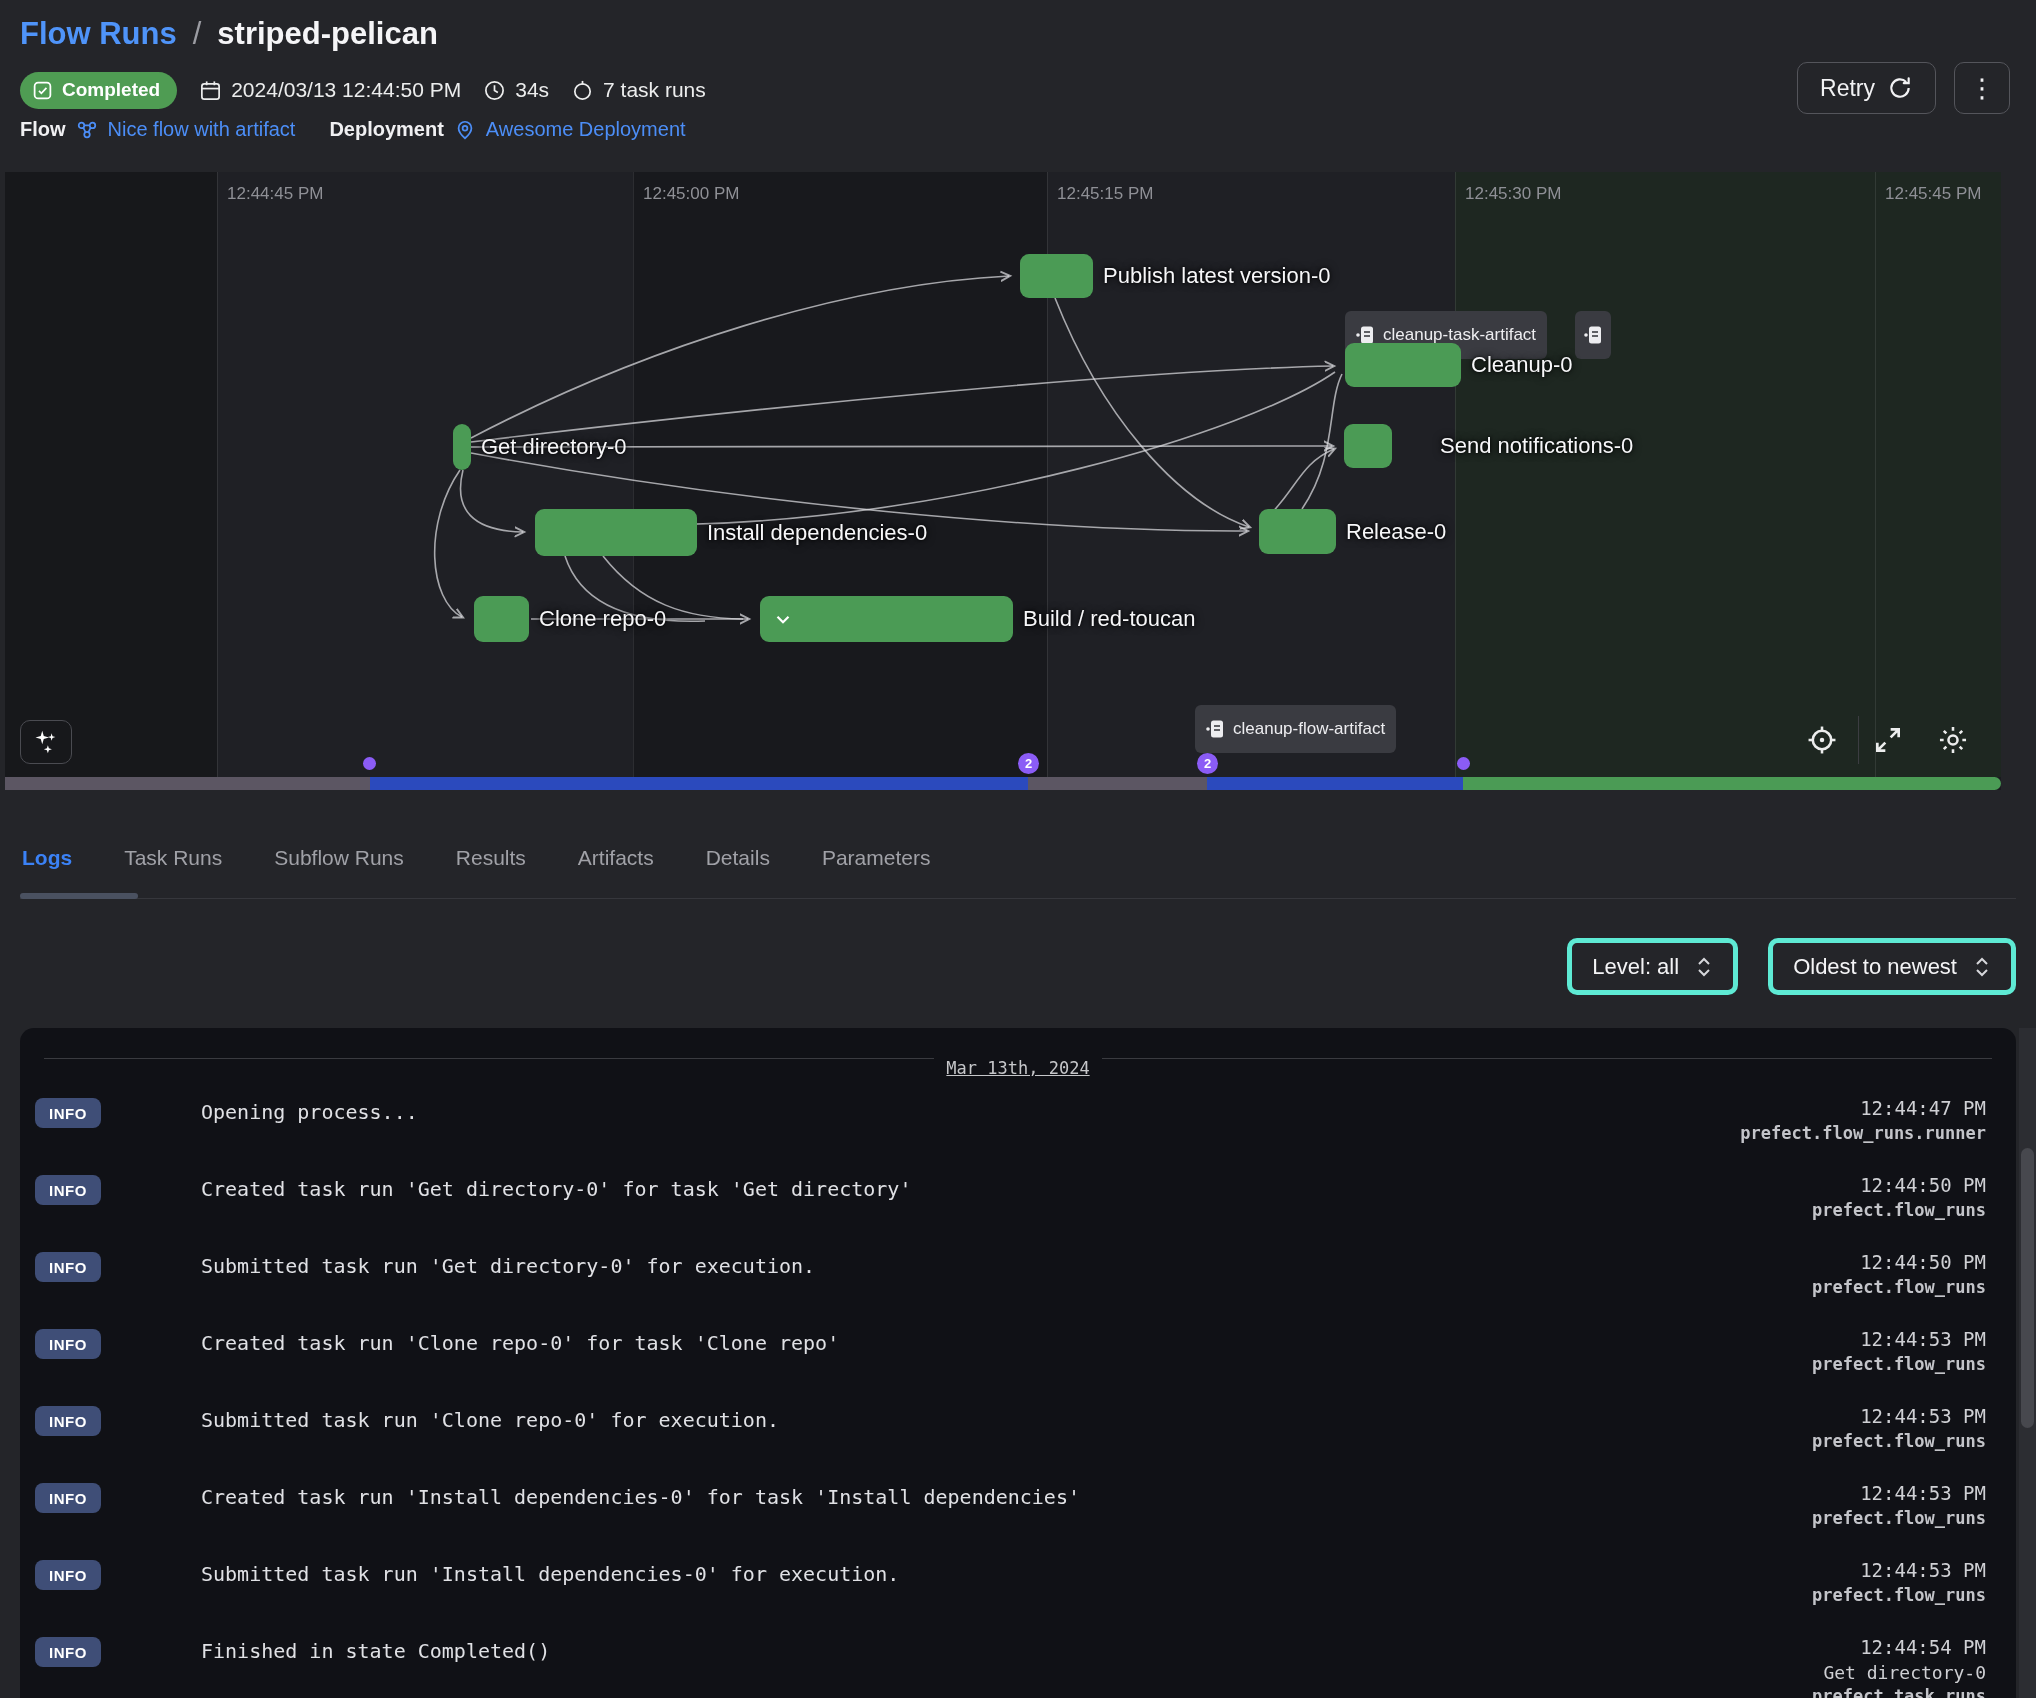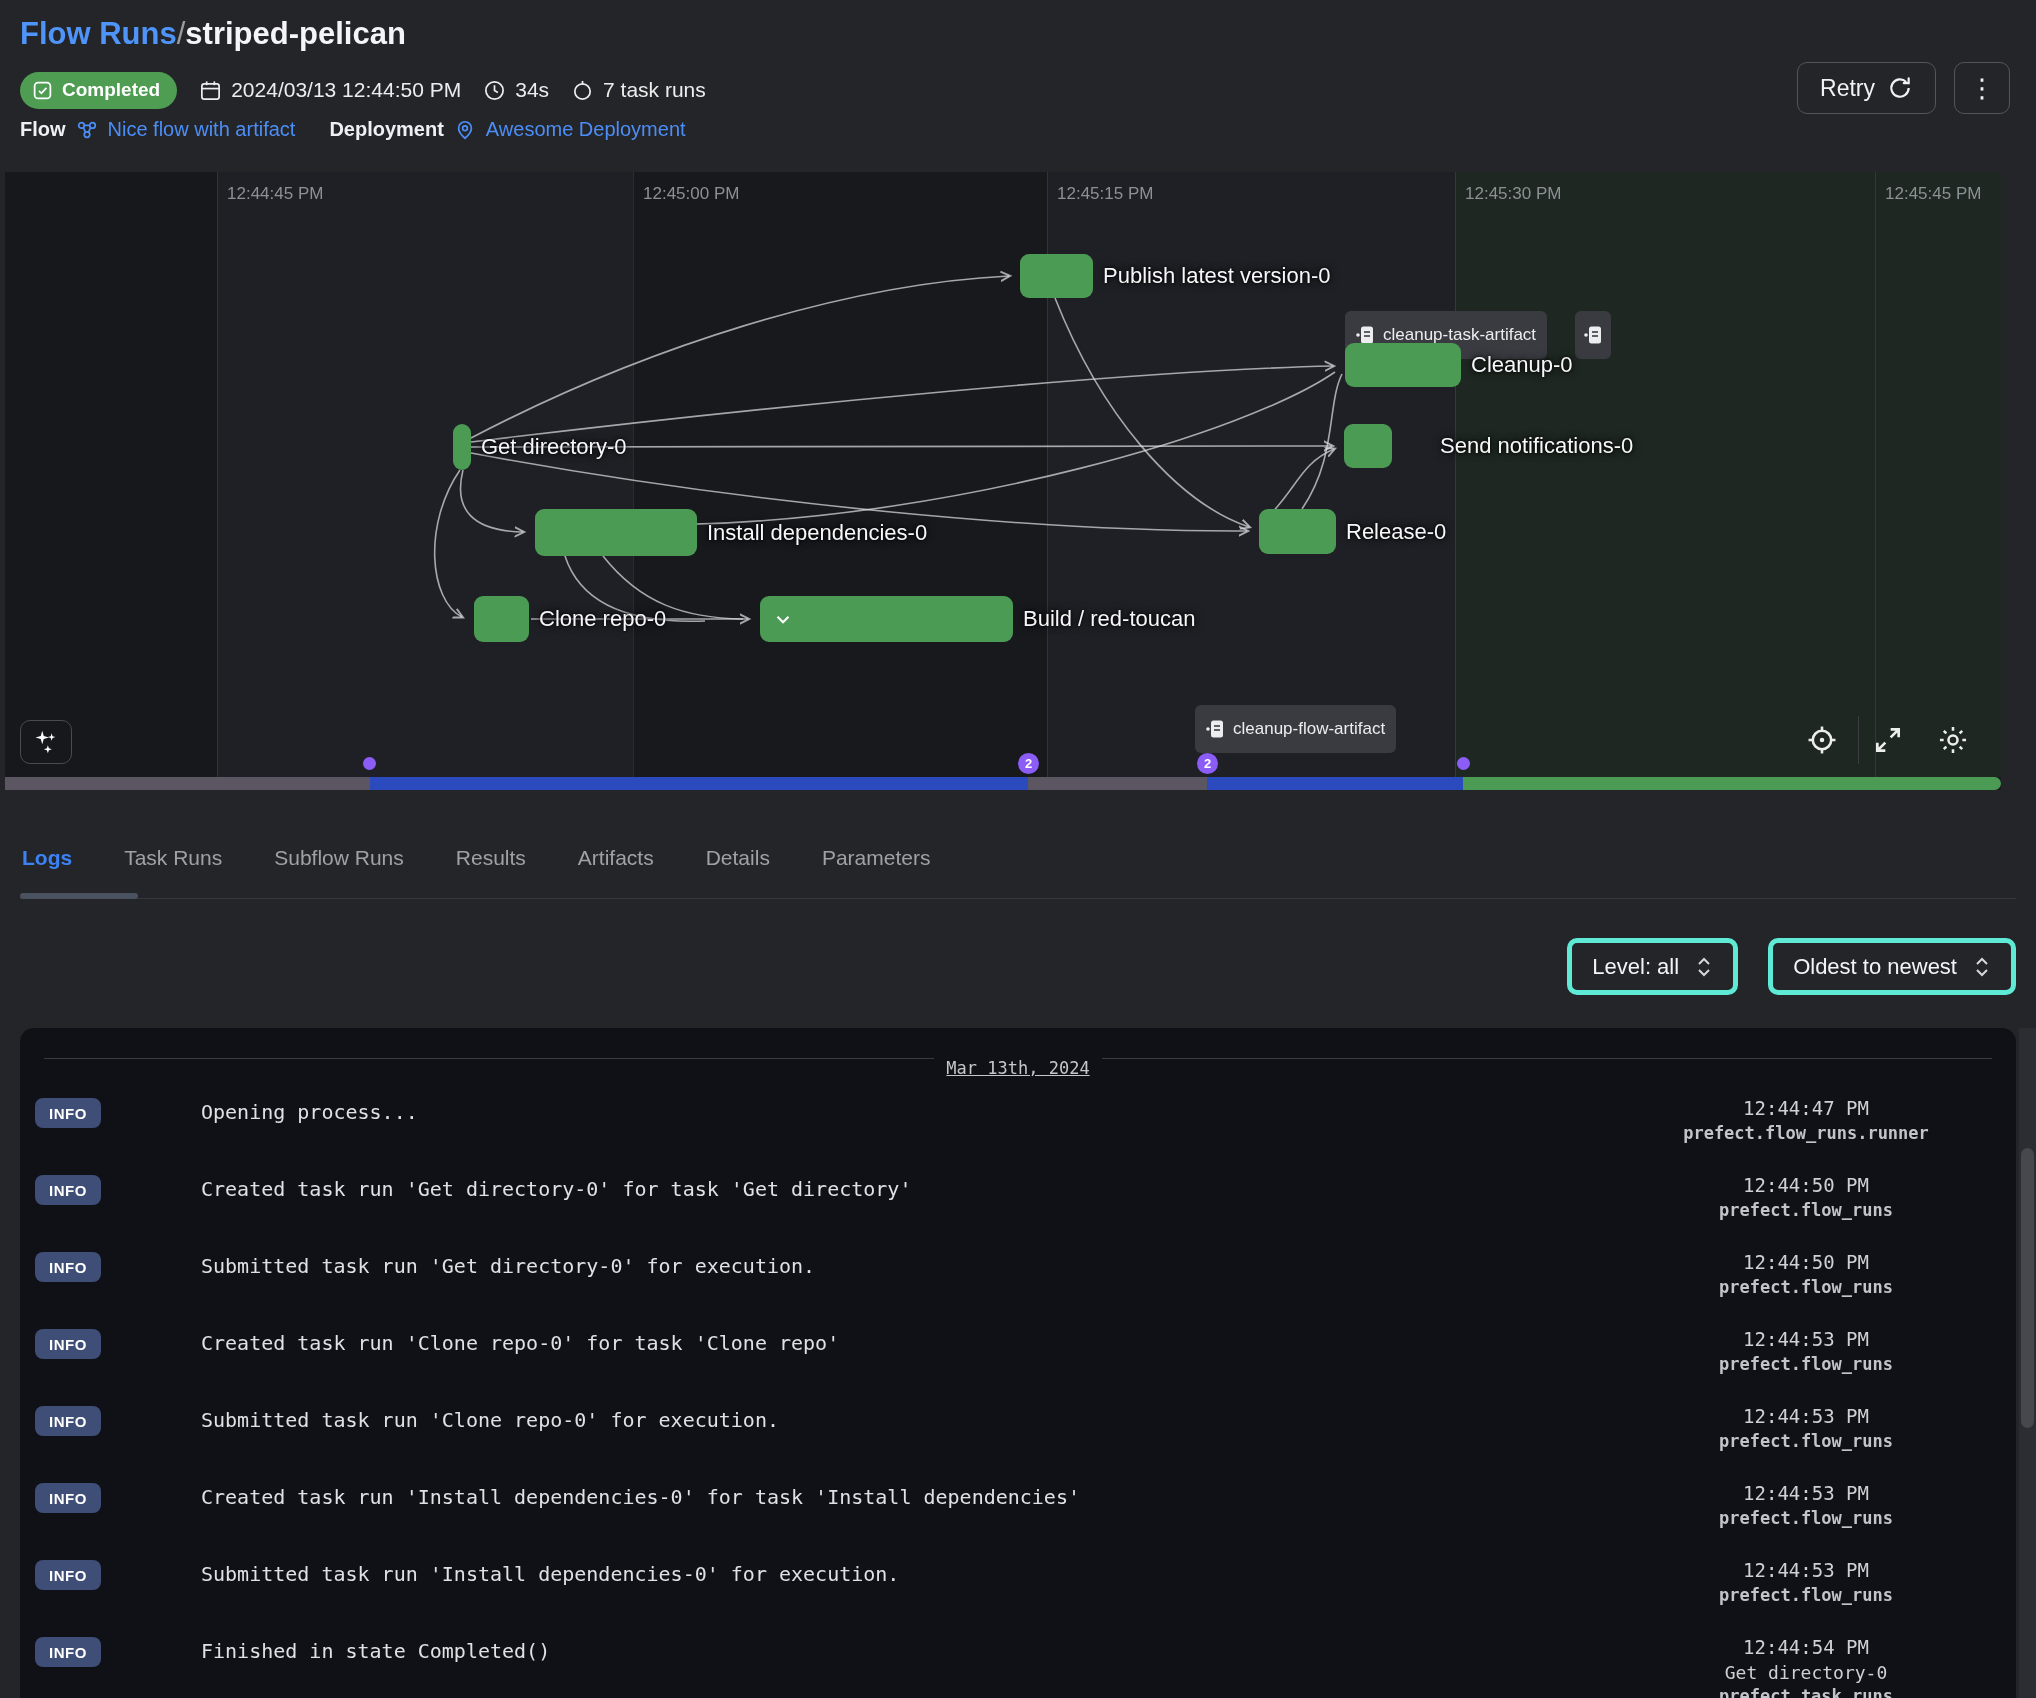--- a/index.html
+++ b/index.html
@@ -1,20 +1,20 @@
 <!DOCTYPE html>
 <html><head>
 <meta charset="utf-8">
 <style>
   * { margin:0; padding:0; box-sizing:border-box; }
   html,body { width:2036px; height:1698px; overflow:hidden; }
   body { background:#242529; font-family:"Liberation Sans", sans-serif; color:#f2f2f4; position:relative; }
 
   
-  .breadcrumb { position:absolute; left:20px; top:16px; font-size:31px; font-weight:bold; display:flex; gap:0; align-items:baseline; }
+  .breadcrumb { position:absolute; left:20px; top:16px; font-size:31px; font-weight:bold; display:flex; gap:16px; align-items:baseline; }
   .breadcrumb .parent { color:#4f94f9; cursor:pointer; }
   .breadcrumb .sep { color:#9b9ca2; font-weight:normal; }
   .breadcrumb .current { color:#f5f5f7; }
 
   .meta-row { position:absolute; left:20px; top:71px; display:flex; align-items:center; gap:22px; height:38px; }
   .status-badge { display:inline-flex; align-items:center; gap:9px; background:#4f9c53; border-radius:19px; padding:0 17px 0 12px; height:37px; font-size:19px; font-weight:bold; color:#fff; }
   .meta-item { display:inline-flex; align-items:center; gap:9px; font-size:21px; color:#eceded; }
   .meta-item svg { display:block; }
 
   .flow-row { position:absolute; left:20px; top:118px; display:flex; align-items:center; gap:10px; font-size:20px; }
@@ -64,21 +64,21 @@
   .filters { position:absolute; right:20px; top:938px; display:flex; gap:30px; }
   .select { display:flex; align-items:center; gap:16px; height:57px; border:5px solid #5eead4; border-radius:10px; padding:0 20px; font-size:22px; color:#f4f4f6; cursor:pointer; background:transparent; }
 
   
   .logs-card { position:absolute; left:20px; top:1028px; width:1996px; height:670px; background:#101116; border-radius:14px 14px 0 0; overflow:hidden; font-family:"DejaVu Sans Mono", monospace; }
   .date-divider { display:flex; align-items:flex-start; gap:12px; padding:30px 24px 4px 24px; color:#c6c7ca; font-size:17px;text-decoration:underline; }
   .date-divider .line { flex:1; height:1px; background:#3a3b40; }
   .log-row { display:flex; align-items:flex-start; height:77px; padding:14px 30px 0 15px; }
   .lvl-badge { width:66px; height:30px; border-radius:8px; background:#3f4e77; color:#fff; font-family:"Liberation Sans", sans-serif; font-size:15px; font-weight:bold; letter-spacing:.5px; display:flex; align-items:center; justify-content:center; flex:none; margin-top:2px; }
   .log-msg { flex:1; font-size:20px; color:#e0e1e5; padding-left:100px; padding-top:4px; white-space:nowrap; }
-  .log-right { width:360px; text-align:center; flex:none; line-height:1.35; }
+  .log-right { width:360px; text-align:right; flex:none; line-height:1.35; }
   .log-time { font-size:19px; color:#cfd0d4; }
   .log-logger { font-size:17px; font-weight:bold; color:#c3c4c9; }
   .log-logger.plain { font-weight:normal; color:#cfd0d4; font-size:18px; }
   .page-scrollbar { position:absolute; right:0; top:1028px; bottom:0; width:17px; background:#2c2d32; }
   .page-scrollbar .thumb { position:absolute; left:2px; right:2px; top:120px; height:280px; border-radius:7px; background:#47484e; }
 
   svg { display:block; }
 </style>
 </head>
 <body>

